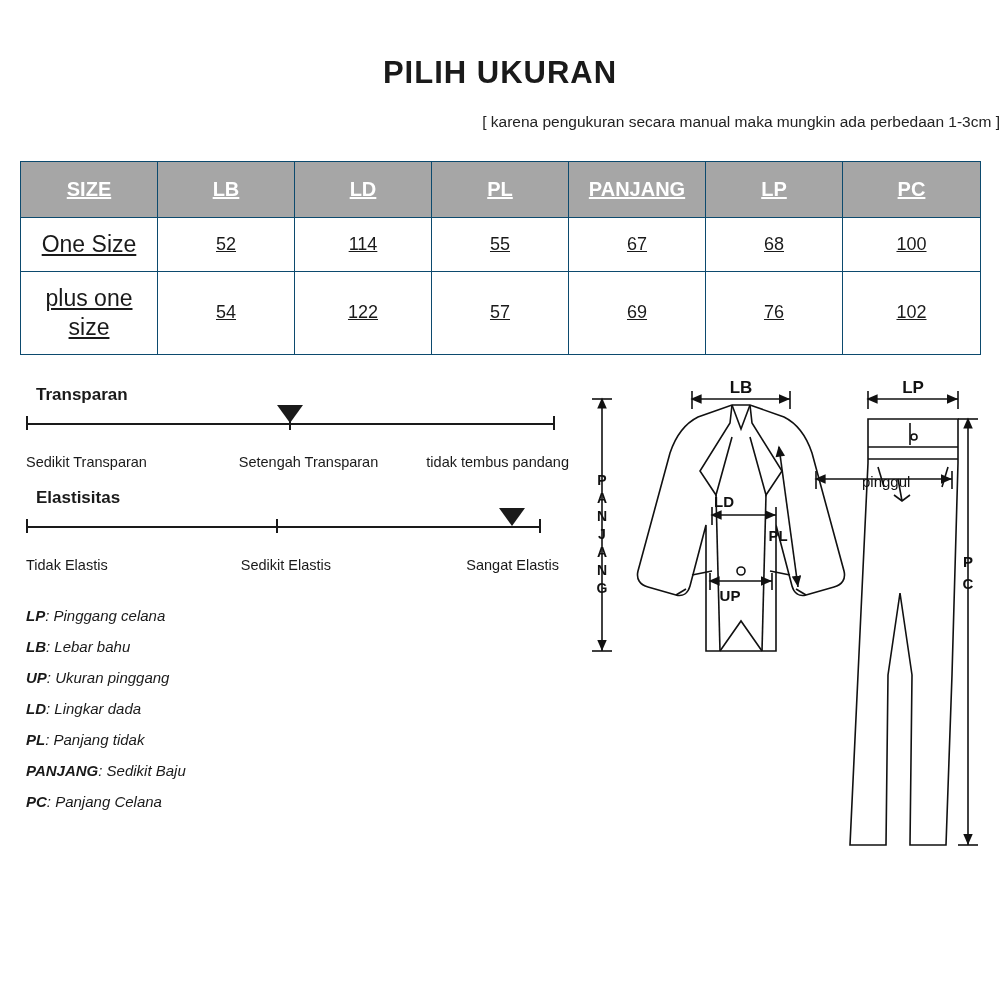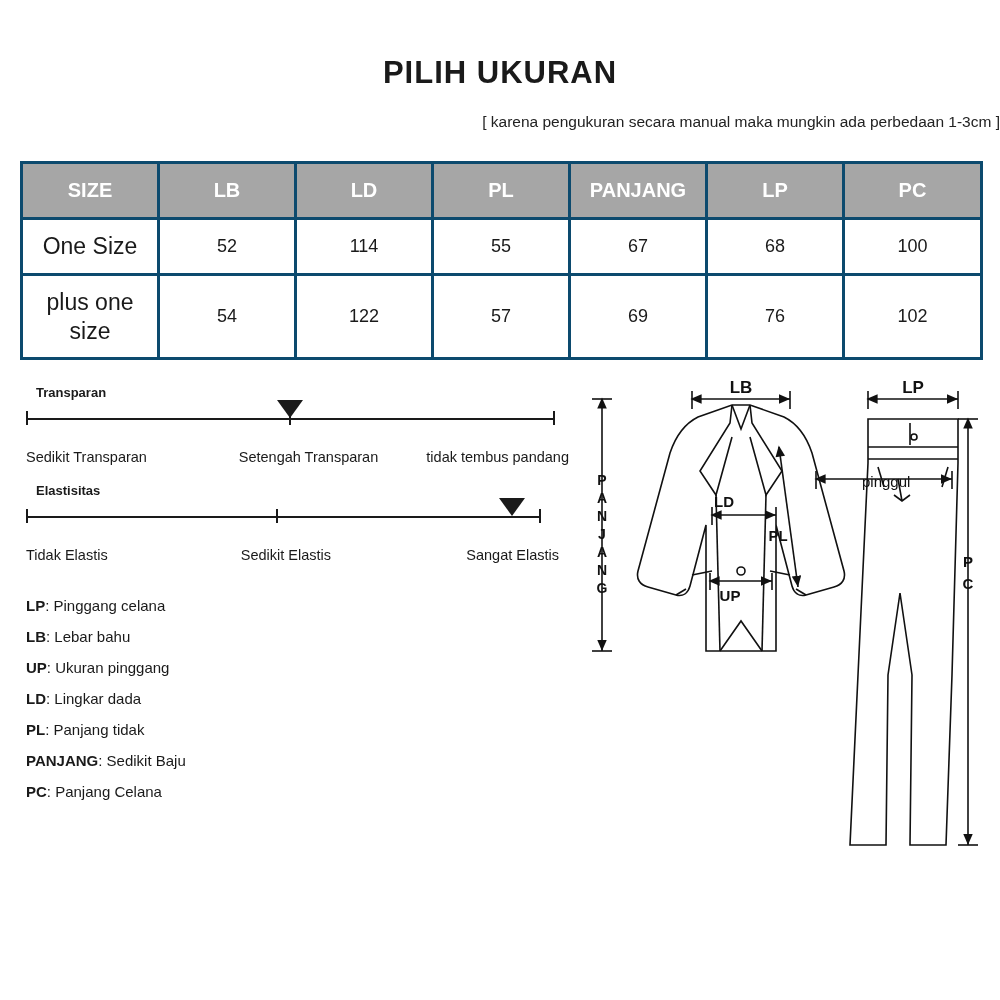--- a/index.html
+++ b/index.html
@@ -28,23 +28,24 @@
   }
 
   
   .table-wrap { margin: 30px 20px 0 20px; }
   table.size-table {
     width: 960px;
     border-collapse: collapse;
     table-layout: fixed;
   }
   table.size-table th, table.size-table td {
-    border: 3px solid #0c4a6e;
+    border: 1px solid #0c4a6e;
     text-align: center;
     vertical-align: middle;
+    text-decoration: underline;
   }
   table.size-table thead th {
     background: #a6a6a6;
     color: #ffffff;
     font-size: 20px;
     font-weight: bold;
     height: 56px;
   }
   table.size-table tbody td {
     height: 54px;
@@ -57,21 +58,21 @@
     padding: 12px 6px;
   }
 
   
   .lower { position: absolute; top: 385px; left: 0; width: 1000px; height: 600px; }
 
   .left-col { position: absolute; left: 26px; top: 0; width: 565px; }
 
   .scale-block { margin-bottom: 10px; }
   .scale-label {
-    font-size: 13px;
+    font-size: 17px;
     font-weight: bold;
     margin: 0 0 7px 10px;
   }
   .scale-bar {
     position: relative;
     height: 22px;
   }
   .scale-line {
     position: absolute;
     left: 0; right: 36px;
@@ -106,20 +107,21 @@
     white-space: nowrap;
   }
   .cap-left { left: 0; }
   .cap-mid { left: 50%; transform: translateX(-50%); }
   .cap-right { right: 22px; }
 
   .legend { margin-top: 26px; }
   .legend-item {
     font-size: 15px;
     margin-bottom: 14px;
+    font-style: italic;
   }
   .legend-item b { font-weight: bold; }
 
   
   .illus { position: absolute; left: 580px; top: -10px; width: 410px; height: 600px; }
 </style>
 </head>
 <body>
 
 <div class="page">

